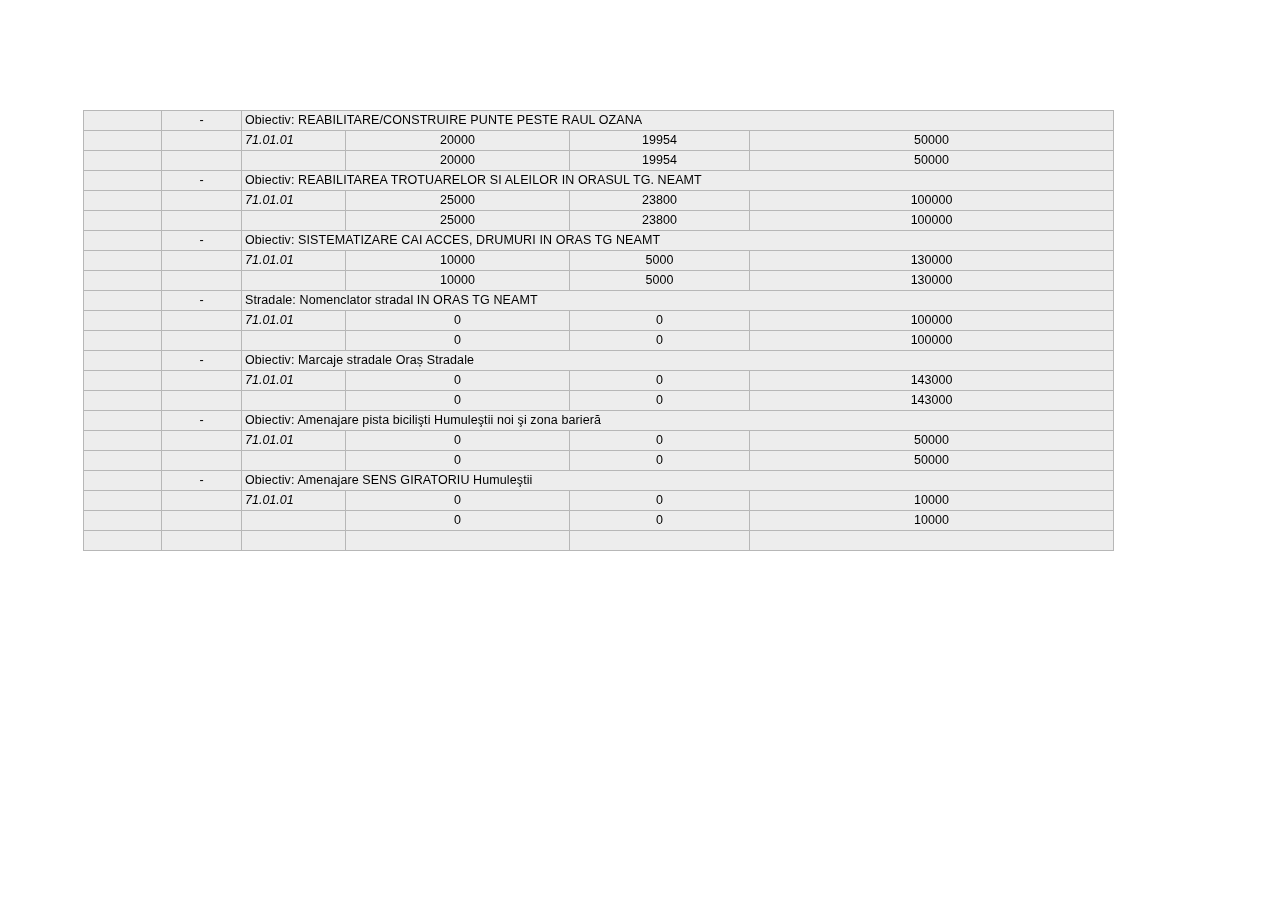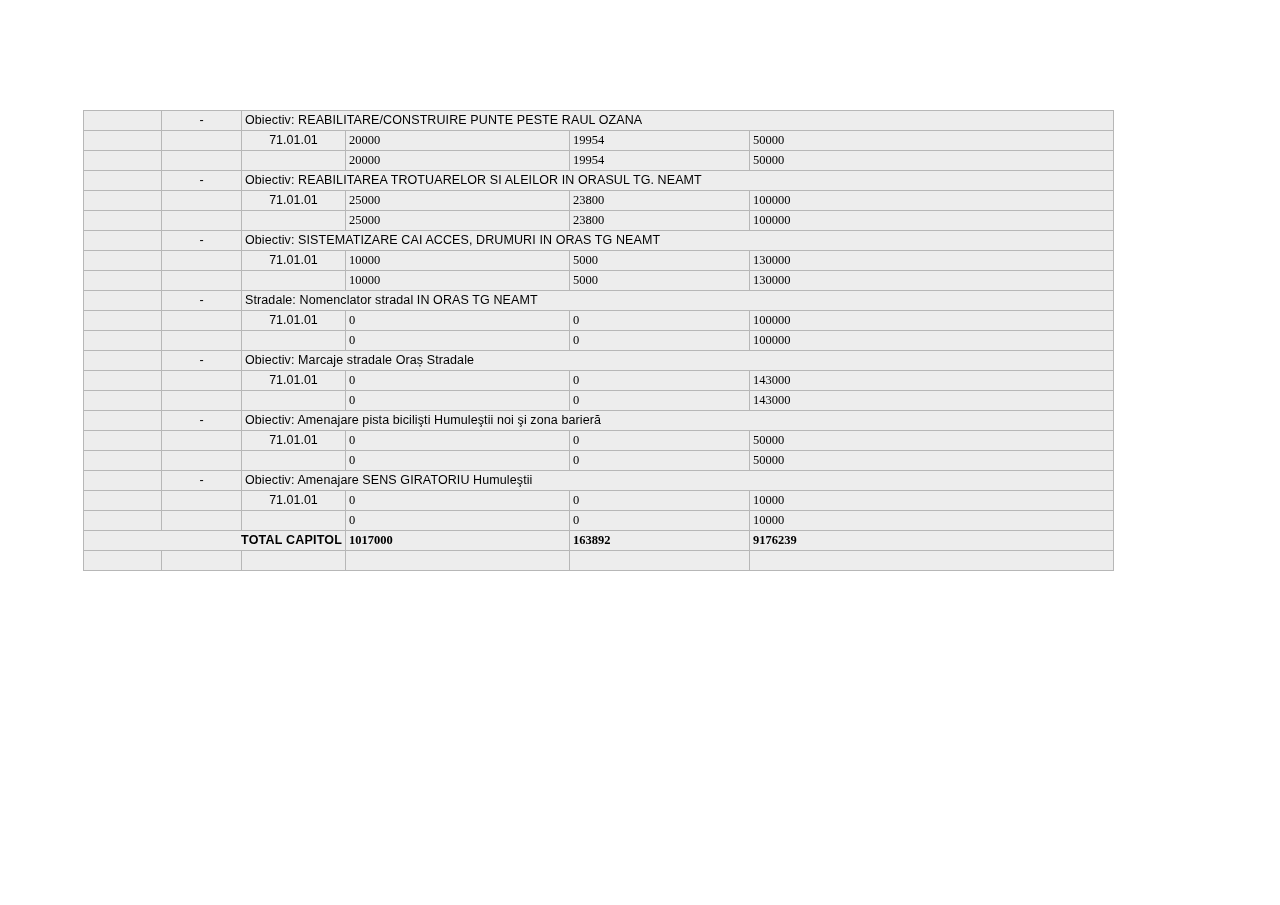--- a/index.html
+++ b/index.html
@@ -63,26 +63,26 @@
   }
   .dash {
     text-align: center;
   }
   .obj-text {
     text-align: left;
     letter-spacing: 0.1px;
     margin-left: 20px;
   }
   .code {
+    text-align: left;
+    font-style: italic;
+  }
+  .num {
     text-align: center;
-  }
-  .num {
-    text-align: left;
     padding-right: 4px;
-    font-family: Liberation Serif, serif;
   }
   .empty-cell {
     background: #ededed;
   }
   .total-row td {
     font-weight: bold;
     background: #e0e0e0;
   }
   .total-label {
     text-align: right;
@@ -259,26 +259,20 @@
       </tr>
       <tr class="sub-row">
         <td class="nogrid-left"></td>
         <td class="empty-cell"></td>
         <td class="empty-cell"></td>
         <td class="num">0</td>
         <td class="num">0</td>
         <td class="num">10000</td>
       </tr>
 
-      <tr class="total-row">
-        <td class="total-label" colspan="3">TOTAL CAPITOL</td>
-        <td class="num">1017000</td>
-        <td class="num">163892</td>
-        <td class="num">9176239</td>
-      </tr>
 
       <tr class="footer-row">
         <td class="blank"></td>
         <td class="blank"></td>
         <td class="blank"></td>
         <td class="blank"></td>
         <td class="blank"></td>
         <td class="blank"></td>
       </tr>
 

